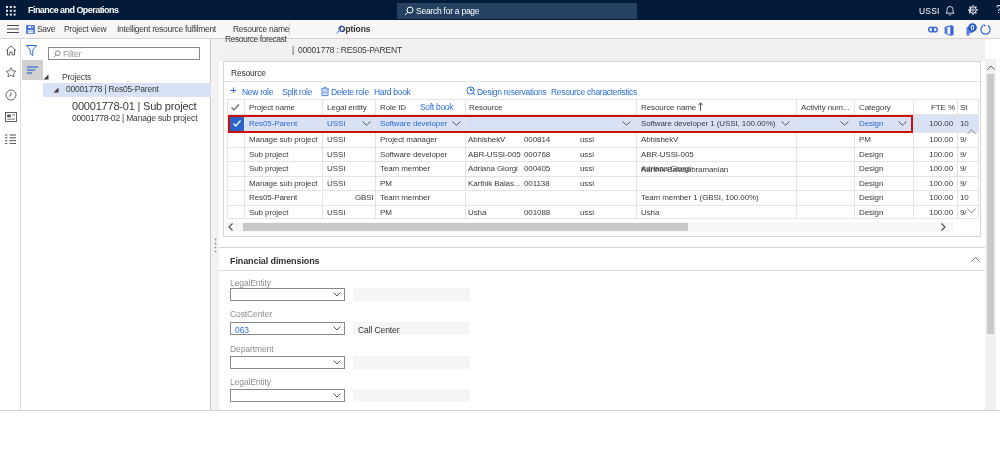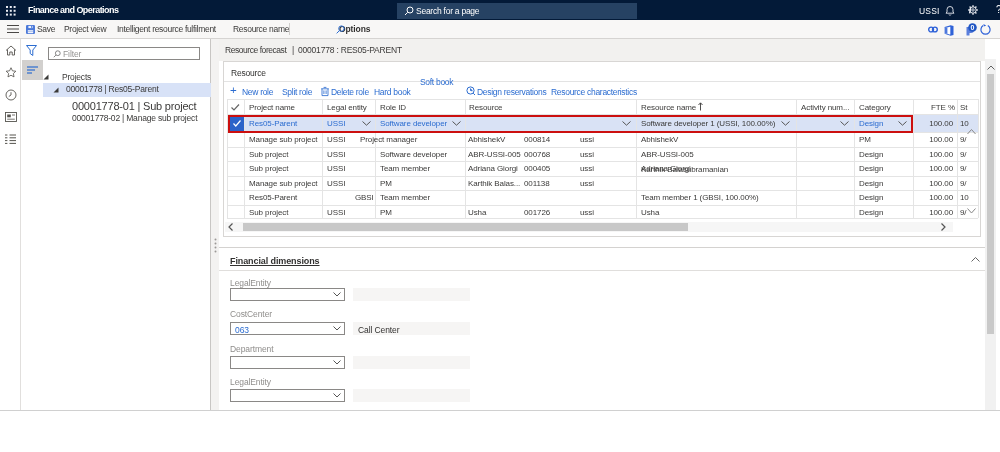--- a/index.html
+++ b/index.html
@@ -181,37 +181,37 @@
     <g fill="#9a9896">
         <circle cx="1.5" cy="1.5" r="1"></circle>
         <circle cx="1.5" cy="5.5" r="1"></circle>
         <circle cx="1.5" cy="9.5" r="1"></circle>
         <circle cx="1.5" cy="13.5" r="1"></circle>
       </g>
   </svg>
 
   <div class="ab" style="left:219px;top:39px;width:766px;height:371px;background:#ffffff;"></div>
   <div class="ab" style="left:219px;top:39px;width:766px;height:22px;background:#f2f1ef;"></div>
-  <div class="t" style="left:225px;top:45px;font-size:8.5px;letter-spacing:-0.45px;color:#3b3a39;">Resource forecast</div>
+  <div class="t" style="left:225px;top:34px;font-size:8.5px;letter-spacing:-0.45px;color:#3b3a39;">Resource forecast</div>
   <div class="t" style="left:292px;top:45px;font-size:8.5px;color:#3b3a39;">|</div>
   <div class="t" style="left:298px;top:45px;font-size:8.5px;letter-spacing:-0.2px;color:#3b3a39;">00001778 : RES05-PARENT</div>
 
   <div class="ab" style="left:223px;top:61px;width:758px;height:176px;background:#fff;border:1px solid #d8d6d4;"></div>
   <div class="t" style="left:231px;top:68px;font-size:8.5px;letter-spacing:-0.2px;color:#323130;">Resource</div>
   <div class="hline" style="left:224px;top:80.5px;width:756px;background:#e3e3e3;"></div>
 
   <div class="t blue" style="left:230px;top:83.5px;font-size:11.5px;letter-spacing:0;font-weight:400;">+</div>
   <div class="t blue" style="left:242px;top:86.5px;font-size:8.5px;letter-spacing:-0.3px;">New role</div>
   <div class="t blue" style="left:282px;top:86.5px;font-size:8.5px;letter-spacing:-0.3px;">Split role</div>
   <svg style="left:321px;top:86.5px" width="8" height="9" viewBox="0 0 8 9">
     <path d="M0.2 1.8 L7.8 1.8 M1 1.8 L1 8.6 L7 8.6 L7 1.8 M2.6 0.4 L5.4 0.4 M2.9 3.4 L2.9 7 M5.1 3.4 L5.1 7" fill="none" stroke="#2b6cd0" stroke-width="0.85"></path>
   </svg>
   <div class="t blue" style="left:331px;top:86.5px;font-size:8.5px;letter-spacing:-0.3px;">Delete role</div>
   <div class="t blue" style="left:374px;top:86.5px;font-size:8.5px;letter-spacing:-0.3px;">Hard book</div>
-  <div class="t blue" style="left:420px;top:77px;font-size:8.5px;letter-spacing:-0.3px;">Soft book</div>
+  <div class="t blue" style="left:420px;top:102px;font-size:8.5px;letter-spacing:-0.3px;">Soft book</div>
   <svg style="left:466px;top:86px" width="10" height="10" viewBox="0 0 10 10">
     <circle cx="4.5" cy="4.5" r="3.6" fill="none" stroke="#2b6cd0" stroke-width="1"></circle>
     <path d="M4.5 2.6 L4.5 4.5 L6.3 4.9 Z" fill="#2b6cd0" stroke="#2b6cd0" stroke-width="0.8"></path>
     <line x1="7.2" y1="7.2" x2="9" y2="9" stroke="#2b6cd0" stroke-width="1"></line>
   </svg>
   <div class="t blue" style="left:477px;top:86.5px;font-size:8.5px;letter-spacing:-0.3px;">Design reservations</div>
   <div class="t blue" style="left:551px;top:86.5px;font-size:8.5px;letter-spacing:-0.3px;">Resource characteristics</div>
 
   <div id="grid">
       <div class="ab" style="left:227px;top:115px;width:751px;height:17.5px;background:#d9e2f5;"></div>
@@ -252,21 +252,21 @@
       </svg>
       <div class="t blue" style="left:249px;top:119px;">Res05-Parent</div>
       <div class="t blue" style="left:327px;top:119px;">USSI</div>
       <div class="t blue" style="left:380px;top:119px;">Software developer</div>
       <div class="t" style="left:641px;top:119px;">Software developer 1 (USSI, 100.00%)</div>
       <div class="t blue" style="left:859px;top:119px;">Design</div>
       <div class="t" style="left:929px;top:119px;width:24px;text-align:right;">100.00</div>
       <div class="t" style="left:960px;top:119px;">10</div>
       <div class="t " style="left:249px;top:135px;">Manage sub project</div>
       <div class="t " style="left:327px;top:135px;">USSI</div>
-      <div class="t " style="left:360px;top:135px;">Project manager</div>
+      <div class="t " style="left:380px;top:135px;">Project manager</div>
       <div class="t" style="left:468px;top:135px;">AbhishekV</div>
       <div class="t" style="left:524px;top:135px;">000814</div>
       <div class="t" style="left:580px;top:135px;">ussi</div>
       <div class="t" style="left:641px;top:135px;">AbhishekV</div>
       <div class="t " style="left:859px;top:135px;">PM</div>
       <div class="t" style="left:929px;top:135px;width:24px;text-align:right;">100.00</div>
       <div class="t" style="left:960px;top:135px;">9/</div>
       <div class="t " style="left:249px;top:149.5px;">Sub project</div>
       <div class="t " style="left:327px;top:149.5px;">USSI</div>
       <div class="t " style="left:380px;top:149.5px;">Software developer</div>
@@ -301,21 +301,21 @@
       <div class="t " style="left:327px;top:193px;margin-left:28px;">GBSI</div>
       <div class="t " style="left:380px;top:193px;">Team member</div>
       <div class="t" style="left:641px;top:193px;">Team member 1 (GBSI, 100.00%)</div>
       <div class="t " style="left:859px;top:193px;">Design</div>
       <div class="t" style="left:929px;top:193px;width:24px;text-align:right;">100.00</div>
       <div class="t" style="left:960px;top:193px;">10</div>
       <div class="t " style="left:249px;top:207.5px;">Sub project</div>
       <div class="t " style="left:327px;top:207.5px;">USSI</div>
       <div class="t " style="left:380px;top:207.5px;">PM</div>
       <div class="t" style="left:468px;top:207.5px;">Usha</div>
-      <div class="t" style="left:524px;top:207.5px;">001726</div>
+      <div class="t" style="left:524px;top:207.5px;">001088</div>
       <div class="t" style="left:580px;top:207.5px;">ussi</div>
       <div class="t" style="left:641px;top:207.5px;">Usha</div>
       <div class="t " style="left:859px;top:207.5px;">Design</div>
       <div class="t" style="left:929px;top:207.5px;width:24px;text-align:right;">100.00</div>
       <div class="t" style="left:960px;top:207.5px;">9/</div>
       <svg style="left:362px;top:121px" width="9" height="5" viewBox="0 0 9 5">
         <path d="M0.5 0.5 L4.5 4.2 L8.5 0.5" fill="none" stroke="#555" stroke-width="1"></path>
       </svg>
       <svg style="left:452px;top:121px" width="9" height="5" viewBox="0 0 9 5">
         <path d="M0.5 0.5 L4.5 4.2 L8.5 0.5" fill="none" stroke="#555" stroke-width="1"></path>
@@ -347,21 +347,21 @@
       <div class="ab" style="left:243px;top:223px;width:445px;height:8px;background:#c8c8c8;"></div>
       <svg style="left:228px;top:223px" width="5" height="8" viewBox="0 0 5 8">
         <path d="M4.5 0.5 L1 4 L4.5 7.5" fill="none" stroke="#555" stroke-width="1.2"></path>
       </svg>
       <svg style="left:941px;top:223px" width="5" height="8" viewBox="0 0 5 8">
         <path d="M0.5 0.5 L4 4 L0.5 7.5" fill="none" stroke="#555" stroke-width="1.2"></path>
       </svg>
     </div>
 
   <div class="ab" style="left:219px;top:247px;width:766px;height:163px;background:#fff;border-top:1.5px solid #d4d2d0;"></div>
-  <div class="t" style="left:230px;top:256px;font-size:9px;font-weight:bold;color:#323130;text-decoration:underline;">Financial dimensions</div>
+  <div class="t" style="left:230px;top:256px;font-size:9px;font-weight:bold;color:#323130;">Financial dimensions</div>
   <div class="hline" style="left:219px;top:270px;width:766px;background:#e0dedc;"></div>
   <svg style="left:971px;top:257px" width="9" height="5" viewBox="0 0 9 5">
       <path d="M0.5 4.5 L4.5 0.5 L8.5 4.5" fill="none" stroke="#666" stroke-width="1"></path>
     </svg>
 
   <div class="t" style="left:230px;top:278px;font-size:8.5px;color:#8f8d8b;">LegalEntity</div>
   <div class="ab" style="left:230px;top:288px;width:115px;height:13px;background:#fff;border:1px solid #8a8886;"></div>
   <svg style="left:333px;top:292px" width="8" height="5" viewBox="0 0 8 5">
       <path d="M0.5 0.5 L4 4 L7.5 0.5" fill="none" stroke="#555" stroke-width="1"></path>
     </svg>

